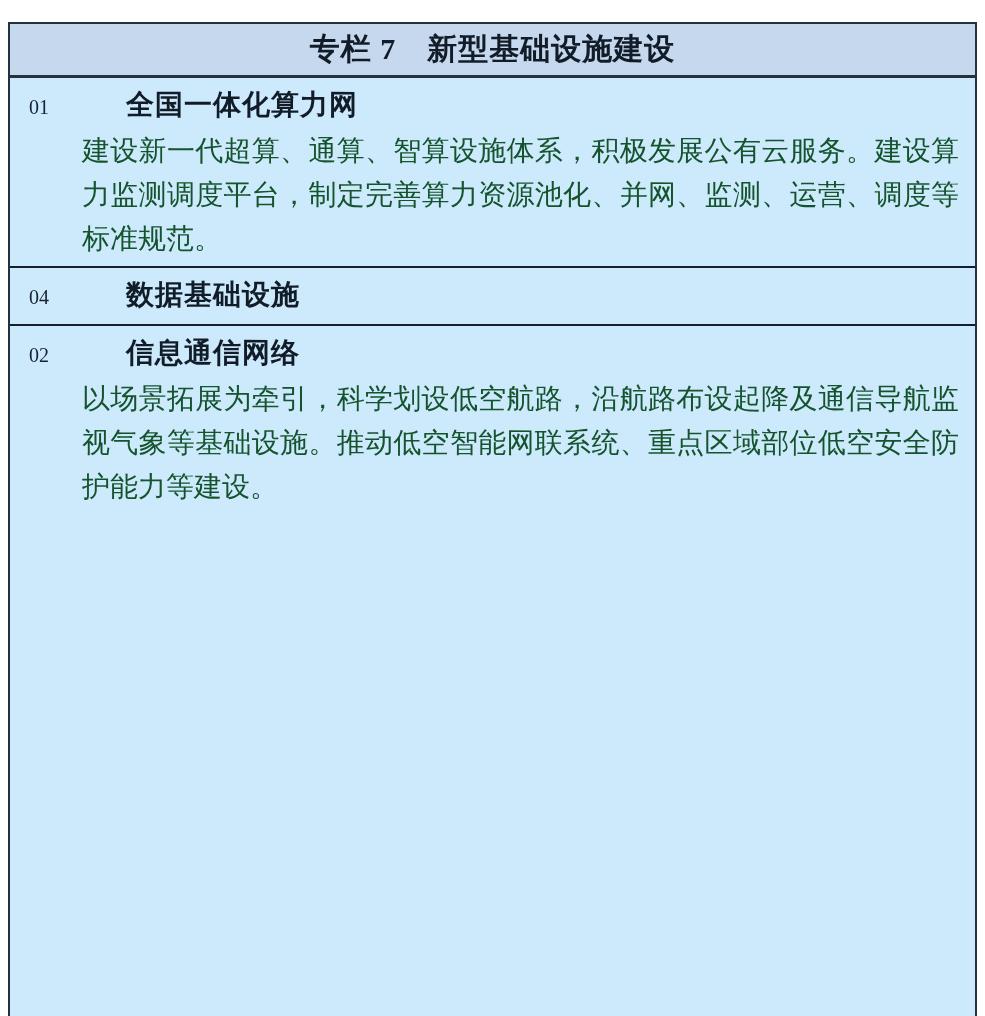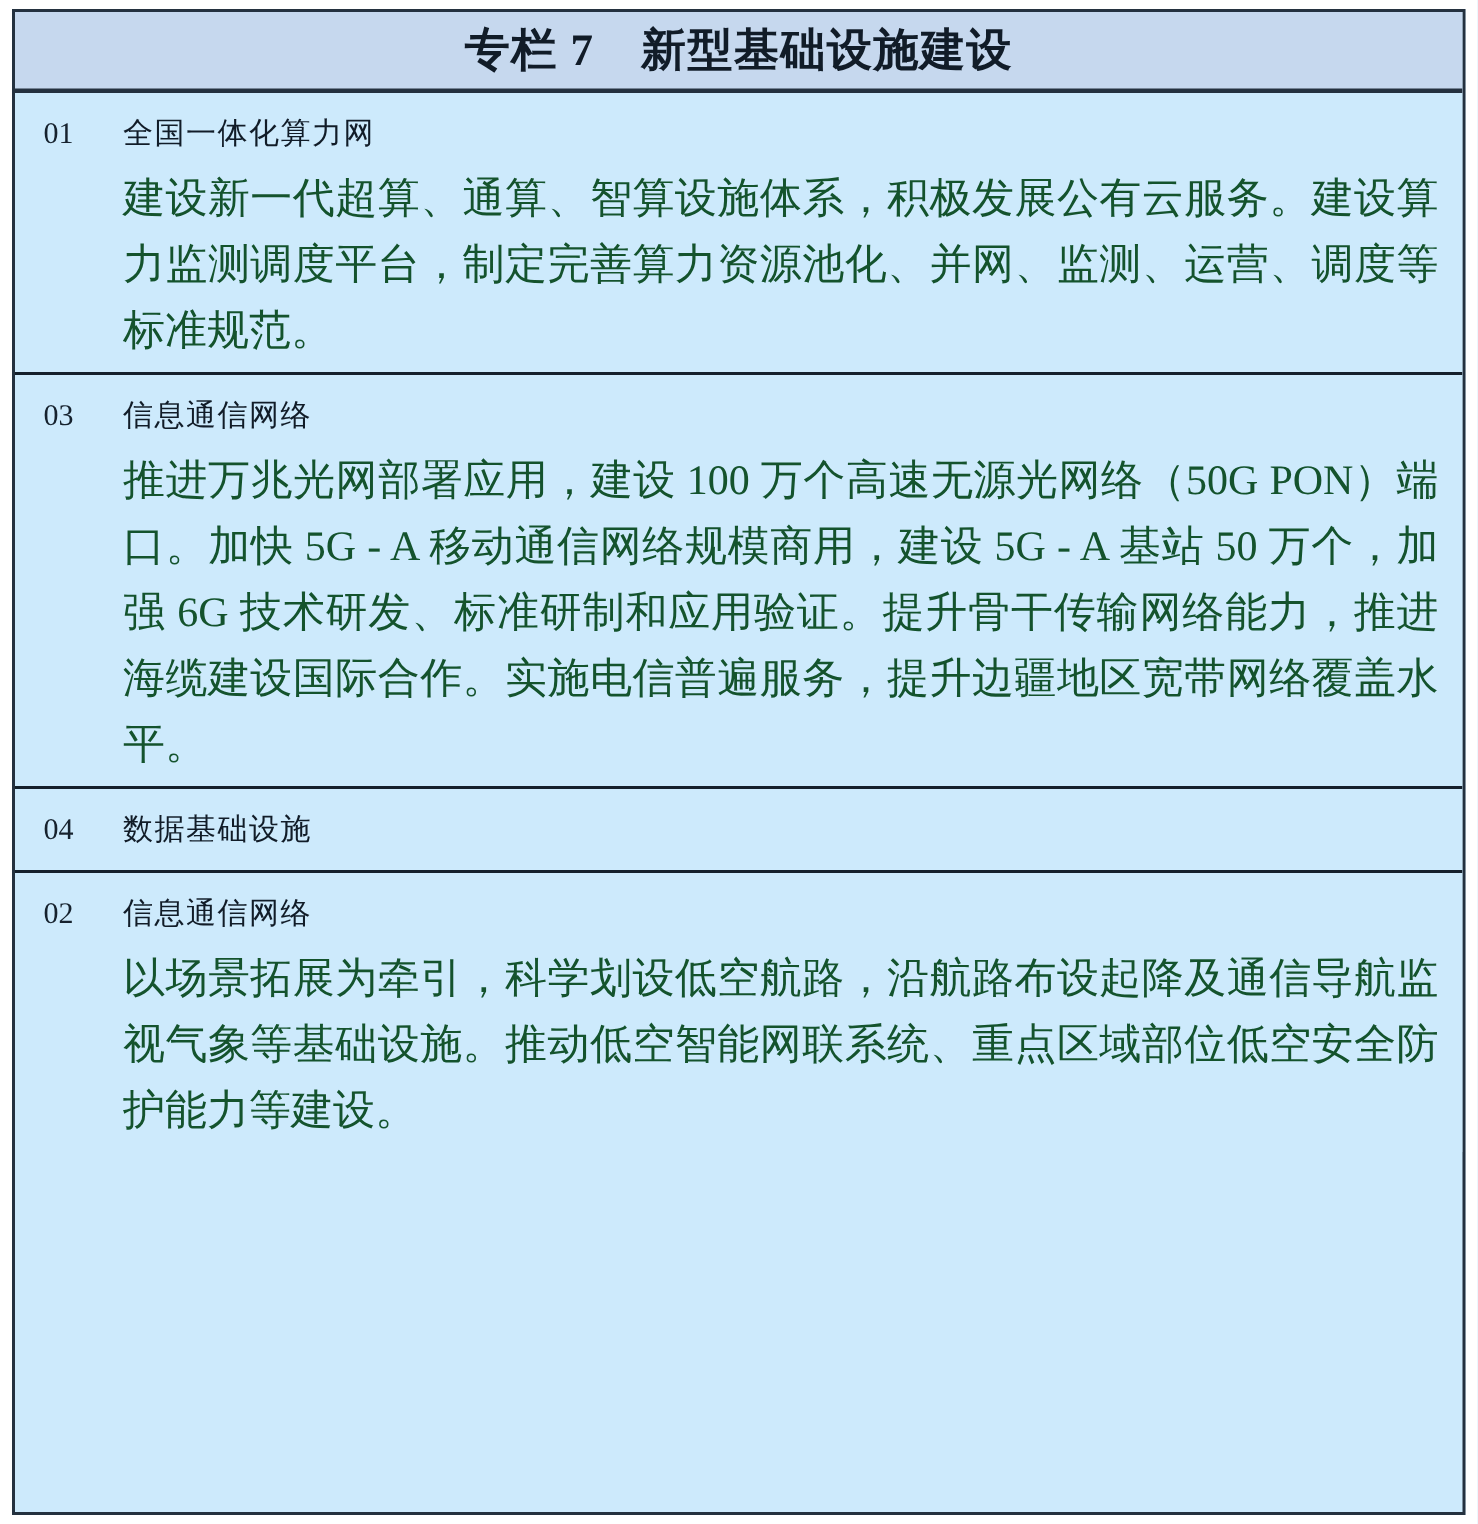--- a/index.html
+++ b/index.html
@@ -4,21 +4,21 @@
 <style>
   * { margin: 0; padding: 0; box-sizing: border-box; }
   html, body {
     background: #ffffff;
     font-family: "Liberation Serif", "DejaVu Serif", serif;
   }
   .page {
     width: 985px;
     height: 1016px;
     background: #ffffff;
-    padding: 6px 8px 6px 8px;
+    padding: 22px 8px 6px 8px;
   }
   .box {
     width: 969px;
     height: 1004px;
     border: 2px solid #24313f;
     background: #cdeafc;
     overflow: hidden;
   }
   .title-bar {
     height: 54px;
@@ -46,24 +46,25 @@
     line-height: 44px;
   }
   .section-number {
     width: 72px;
     padding-left: 19px;
     font-size: 20px;
     color: #16222e;
     flex: 0 0 auto;
   }
   .section-heading {
-    font-size: 20px;
-    font-weight: normal;
+    font-size: 28px;
+    font-weight: bold;
     color: #111c28;
     letter-spacing: 1px;
+    margin-left: 44px;
   }
   .section-body {
     margin-left: 72px;
     width: 877px;
     font-size: 28px;
     line-height: 44px;
     color: #14532d;
     text-align: justify;
     text-justify: inter-ideograph;
   }
@@ -80,27 +81,20 @@
 
     <div class="section">
       <div class="section-header">
         <span class="section-number">01</span>
         <span class="section-heading">全国一体化算力网</span>
       </div>
       <div class="section-body">建设新一代超算、通算、智算设施体系，积极发展公有云服务。建设算力监测调度平台，制定完善算力资源池化、并网、监测、运营、调度等标准规范。</div>
     </div>
 
 
-    <div class="section">
-      <div class="section-header">
-        <span class="section-number">03</span>
-        <span class="section-heading">信息通信网络</span>
-      </div>
-      <div class="section-body">推进万兆光网部署应用，建设 100 万个高速无源光网络（50G PON）端口。加快 5G - A 移动通信网络规模商用，建设 5G - A 基站 50 万个，加强 6G 技术研发、标准研制和应用验证。提升骨干传输网络能力，推进海缆建设国际合作。实施电信普遍服务，提升边疆地区宽带网络覆盖水平。</div>
-    </div>
 
     <div class="section">
       <div class="section-header">
         <span class="section-number">04</span>
         <span class="section-heading">数据基础设施</span>
       </div>
     </div>
 
     <div class="section">
       <div class="section-header">

